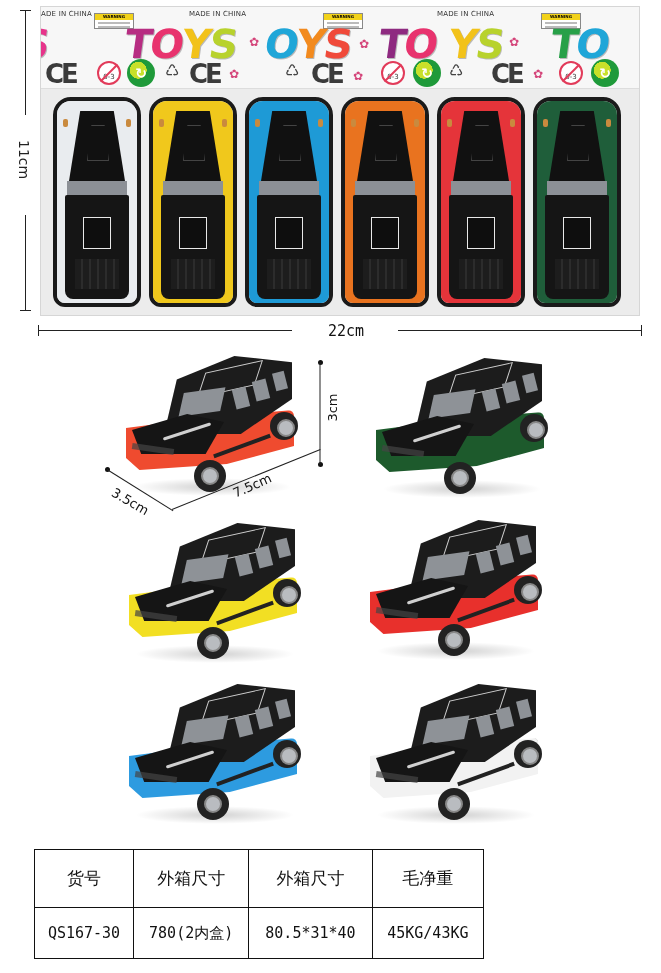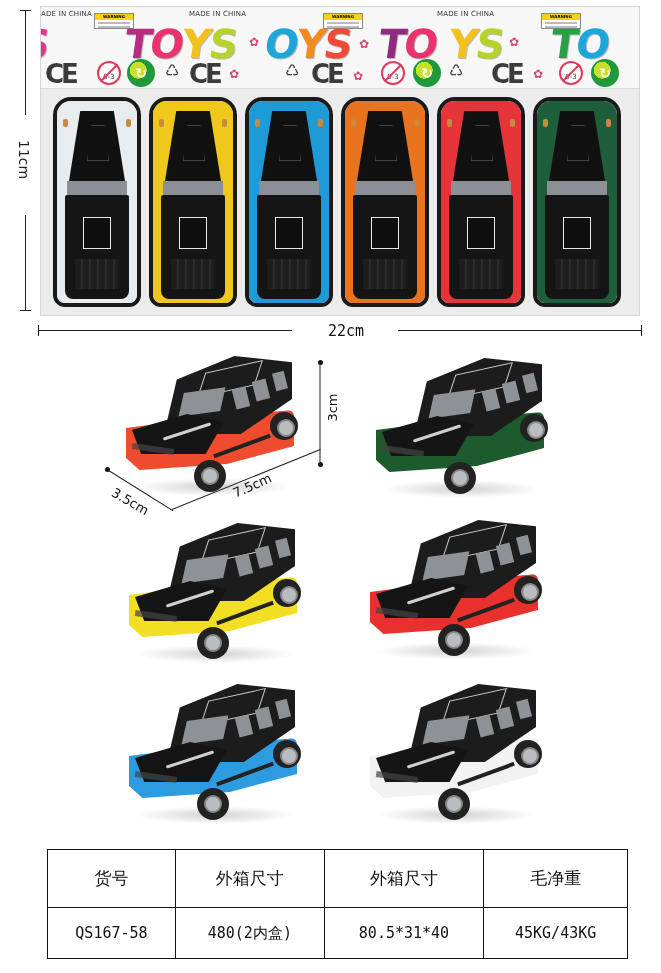--- a/index.html
+++ b/index.html
@@ -103,21 +103,21 @@
     .suv .wheel::after { content: ""; position: absolute; left: 7px; top: 7px; width: 18px; height: 18px; border-radius: 50%; background: #b9bcc0; border: 2px solid #888; box-sizing: border-box; }
     .suv .grille { position: absolute; left: 20px; top: 98px; width: 42px; height: 6px; background: #444; transform: rotate(8deg); opacity: .7; }
     .suv .stripe { position: absolute; left: 100px; top: 96px; width: 60px; height: 4px; background: #222; transform: rotate(-20deg); }
 
     .dim-label { position: absolute; font-size: 13px; color: #111; white-space: nowrap; }
     .dot { position: absolute; width: 5px; height: 5px; border-radius: 50%; background: #111; }
     .dim-line { position: absolute; height: 1px; background: #222; transform-origin: left center; }
 
     
     .spec-table {
-      position: absolute; left: 47px; top: 849px; width: 581px; border-collapse: collapse;
+      position: absolute; left: 34px; top: 849px; width: 450px; border-collapse: collapse;
       font-family: "DejaVu Sans", sans-serif;
     }
     .spec-table td {
       border: 1.5px solid #111; text-align: center; vertical-align: middle; font-size: 16px; color: #111;
     }
     .spec-table tr.head td { height: 58px; font-size: 17px; }
     .spec-table tr.row td { height: 51px; font-family: "DejaVu Sans Mono", monospace; font-size: 15px; }
   </style>
 </head>
 <body>
@@ -389,19 +389,19 @@
 
 <table class="spec-table">
   <tbody>
       <tr class="head">
     <td>货号</td>
     <td>外箱尺寸</td>
     <td>外箱尺寸</td>
     <td>毛净重</td>
   </tr>
   <tr class="row">
-    <td>QS167-58</td>
-    <td>480(2内盒)</td>
+    <td>QS167-30</td>
+    <td>780(2内盒)</td>
     <td>80.5*31*40</td>
     <td>45KG/43KG</td>
   </tr>
 </tbody>
   </table>
 
 </body></html>

